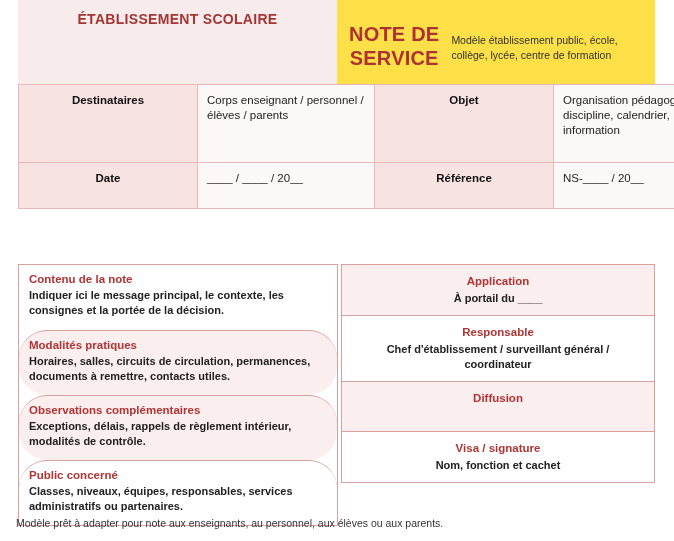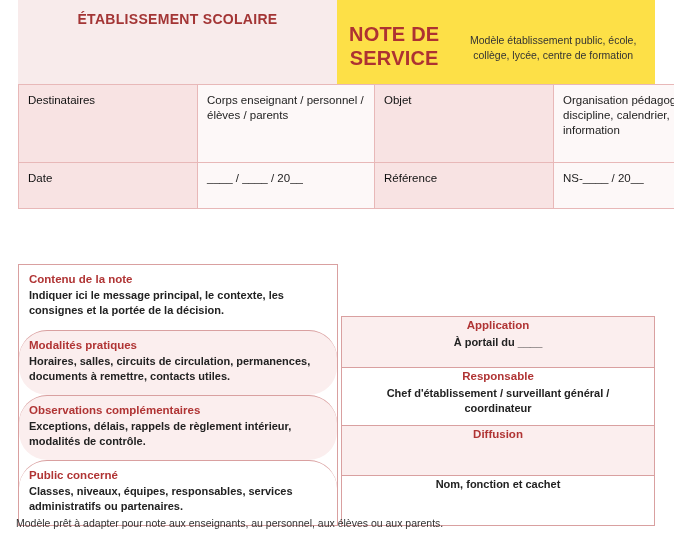--- a/index.html
+++ b/index.html
@@ -58,21 +58,21 @@
     color: #ad3232;
     font-size: 20px;
     font-weight: bold;
     text-align: center;
     letter-spacing: 0.2px;
     line-height: 24px;
   }
   .header-right-sub {
     color: #333333;
     font-size: 10.5px;
-    text-align: center;
+    text-align: left;
     line-height: 15px;
     margin-top: 3px;
     max-width: 300px;
   }
 
   
   .info-table {
     margin: 0 19px 0 18px;
     border-collapse: collapse;
     width: 637px;
@@ -80,37 +80,38 @@
   }
   .info-table td {
     border: 1px solid #e8b8b8;
     vertical-align: top;
     padding: 8px 9px 9px 9px;
     font-size: 11.5px;
     line-height: 15px;
   }
   .info-table td.label {
     background: #f8e3e3;
-    font-weight: normal;
+    font-weight: bold;
     color: #111111;
     width: 160px;
+    text-align: center;
   }
   .info-table td.value {
     background: #fdf8f8;
     color: #222222;
     width: 158px;
   }
   .row-1 td { height: 60px; }
   .row-2 td { height: 28px; }
 
   
   .lower {
     display: flex;
     margin: 55px 19px 0 18px;
-    align-items: flex-end;
+    align-items: flex-start;
   }
   .panel-left {
     width: 320px;
     border: 1px solid #d9a0a0;
     box-sizing: border-box;
   }
   .panel-gap { width: 3px; }
   .panel-right {
     flex: 1;
     border: 1px solid #d9a0a0;
@@ -141,21 +142,21 @@
   .block-body {
     color: #222222;
     font-size: 11px;
     line-height: 15px;
     font-weight: bold;
   }
   .panel-left .block { min-height: 65px; }
   .panel-right .block {
     text-align: center;
     min-height: 50px;
-    padding-top: 1px;
+    padding-top: 9px;
   }
   .panel-right .block-title { margin-bottom: 2px; }
 
   
   .footer {
     position: absolute;
     left: 16px;
     top: 516px;
     font-size: 10.5px;
     color: #333333;
@@ -223,20 +224,21 @@
         <div class="block-body">À portail du ____</div>
       </div>
       <div class="block shade-white">
         <div class="block-title">Responsable</div>
         <div class="block-body">Chef d'établissement / surveillant général / coordinateur</div>
       </div>
       <div class="block shade-pink">
         <div class="block-title">Diffusion</div>
       </div>
       <div class="block shade-white">
+        <div class="block-title">Visa / signature</div>
         <div class="block-body">Nom, fonction et cachet</div>
       </div>
     </div>
 
   </div>
 
   <div class="footer">Modèle prêt à adapter pour note aux enseignants, au personnel, aux élèves ou aux parents.</div>
 
 </div>
 

